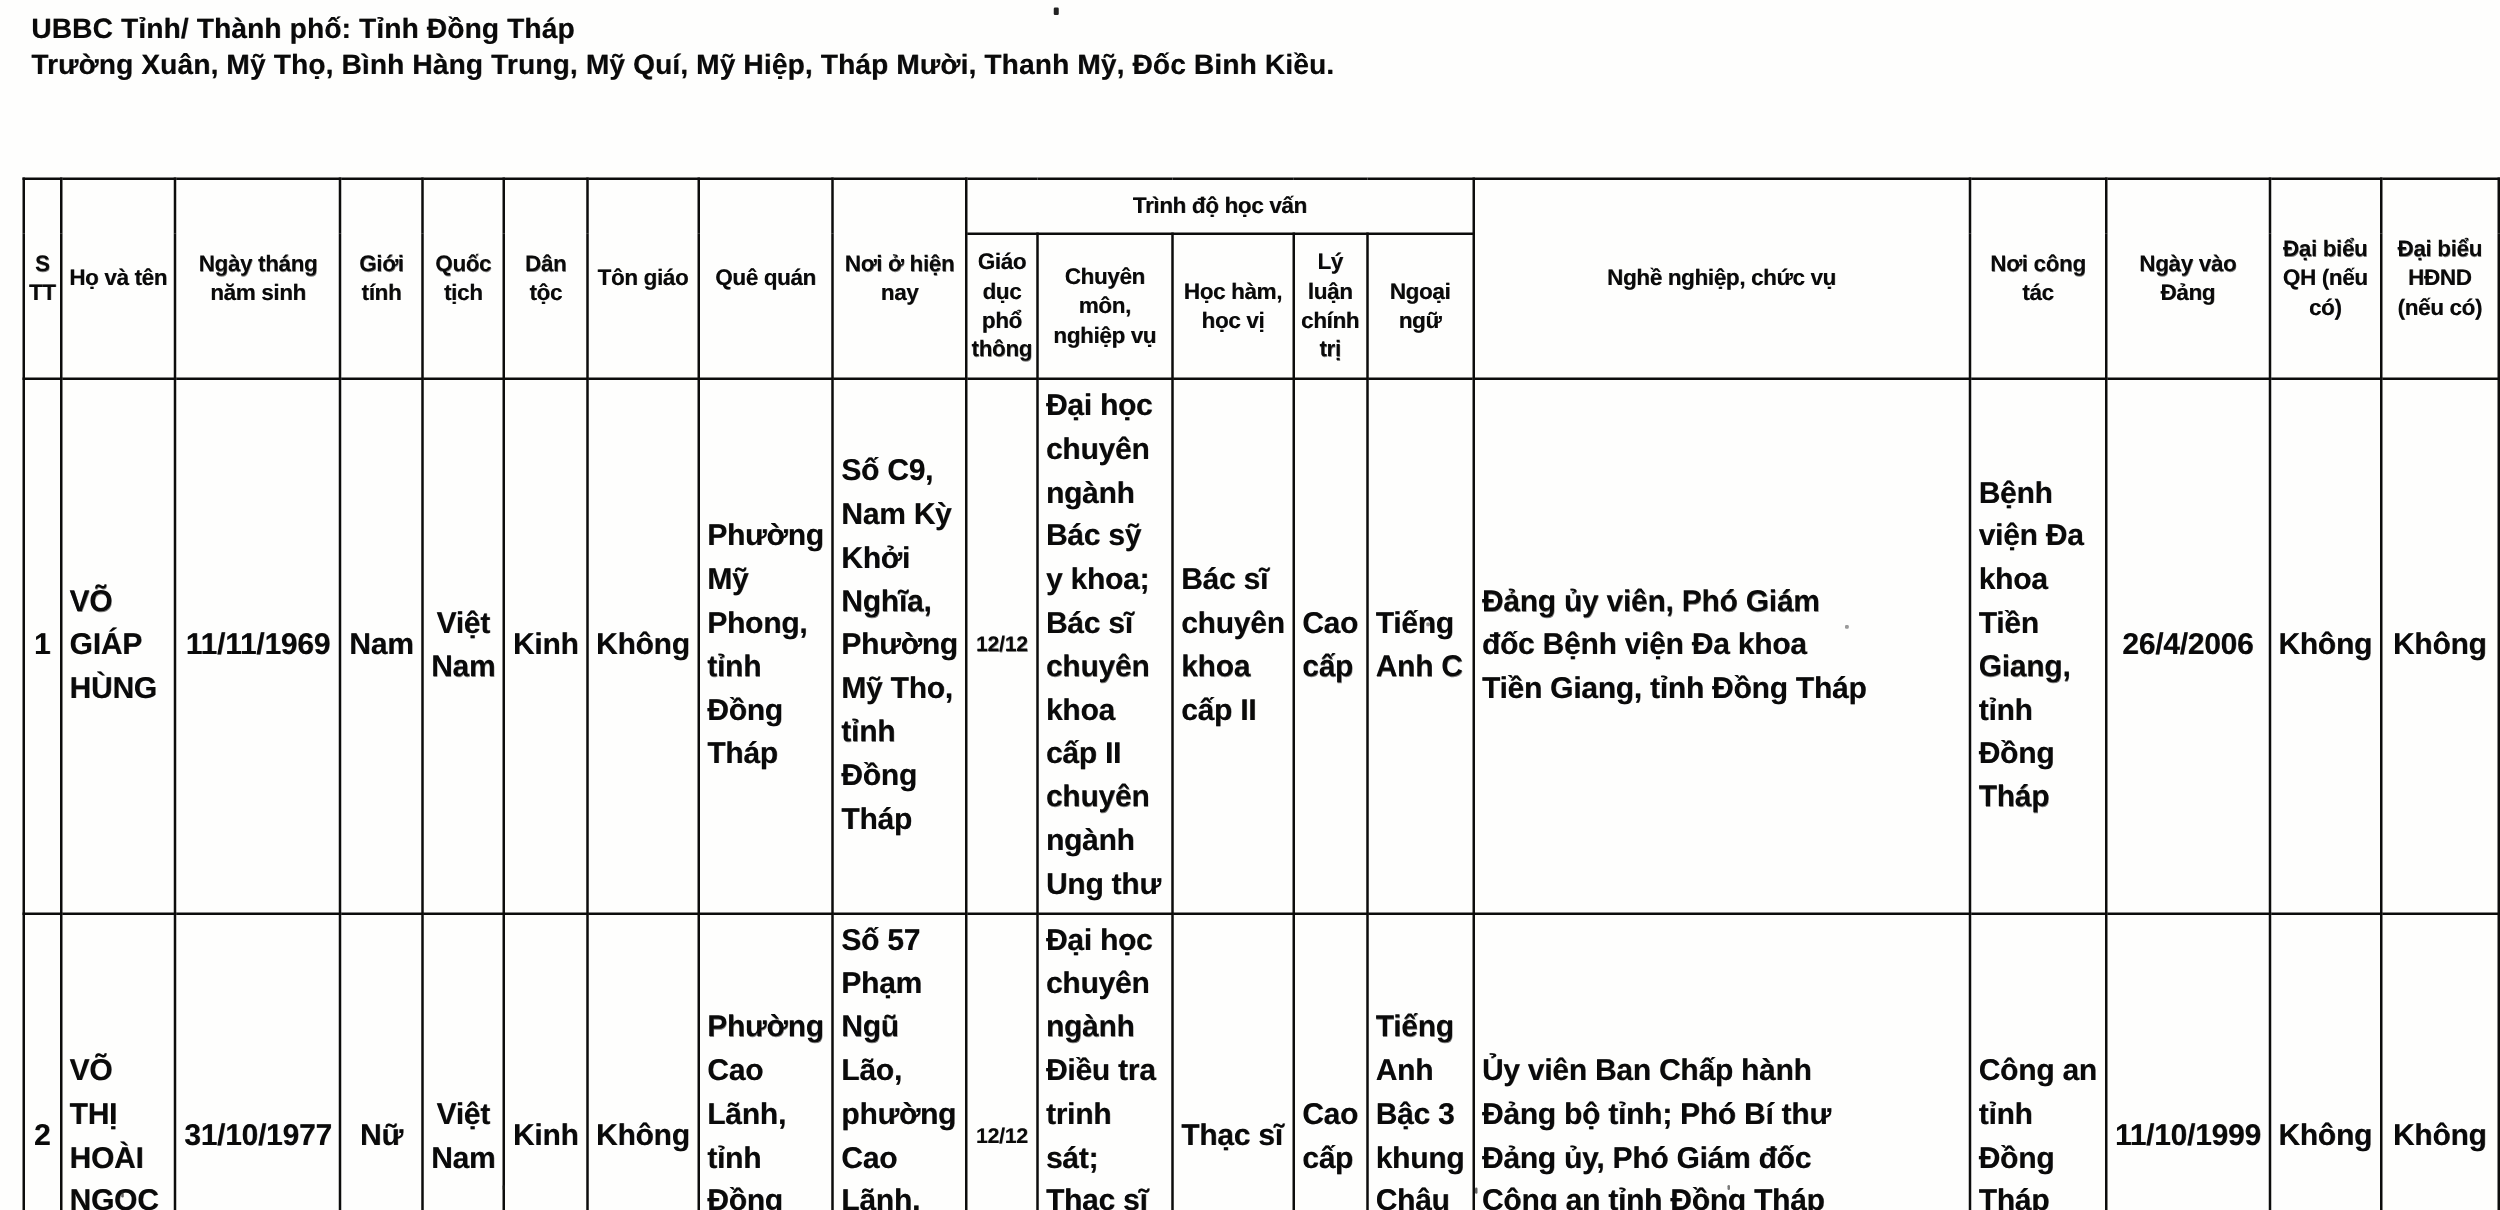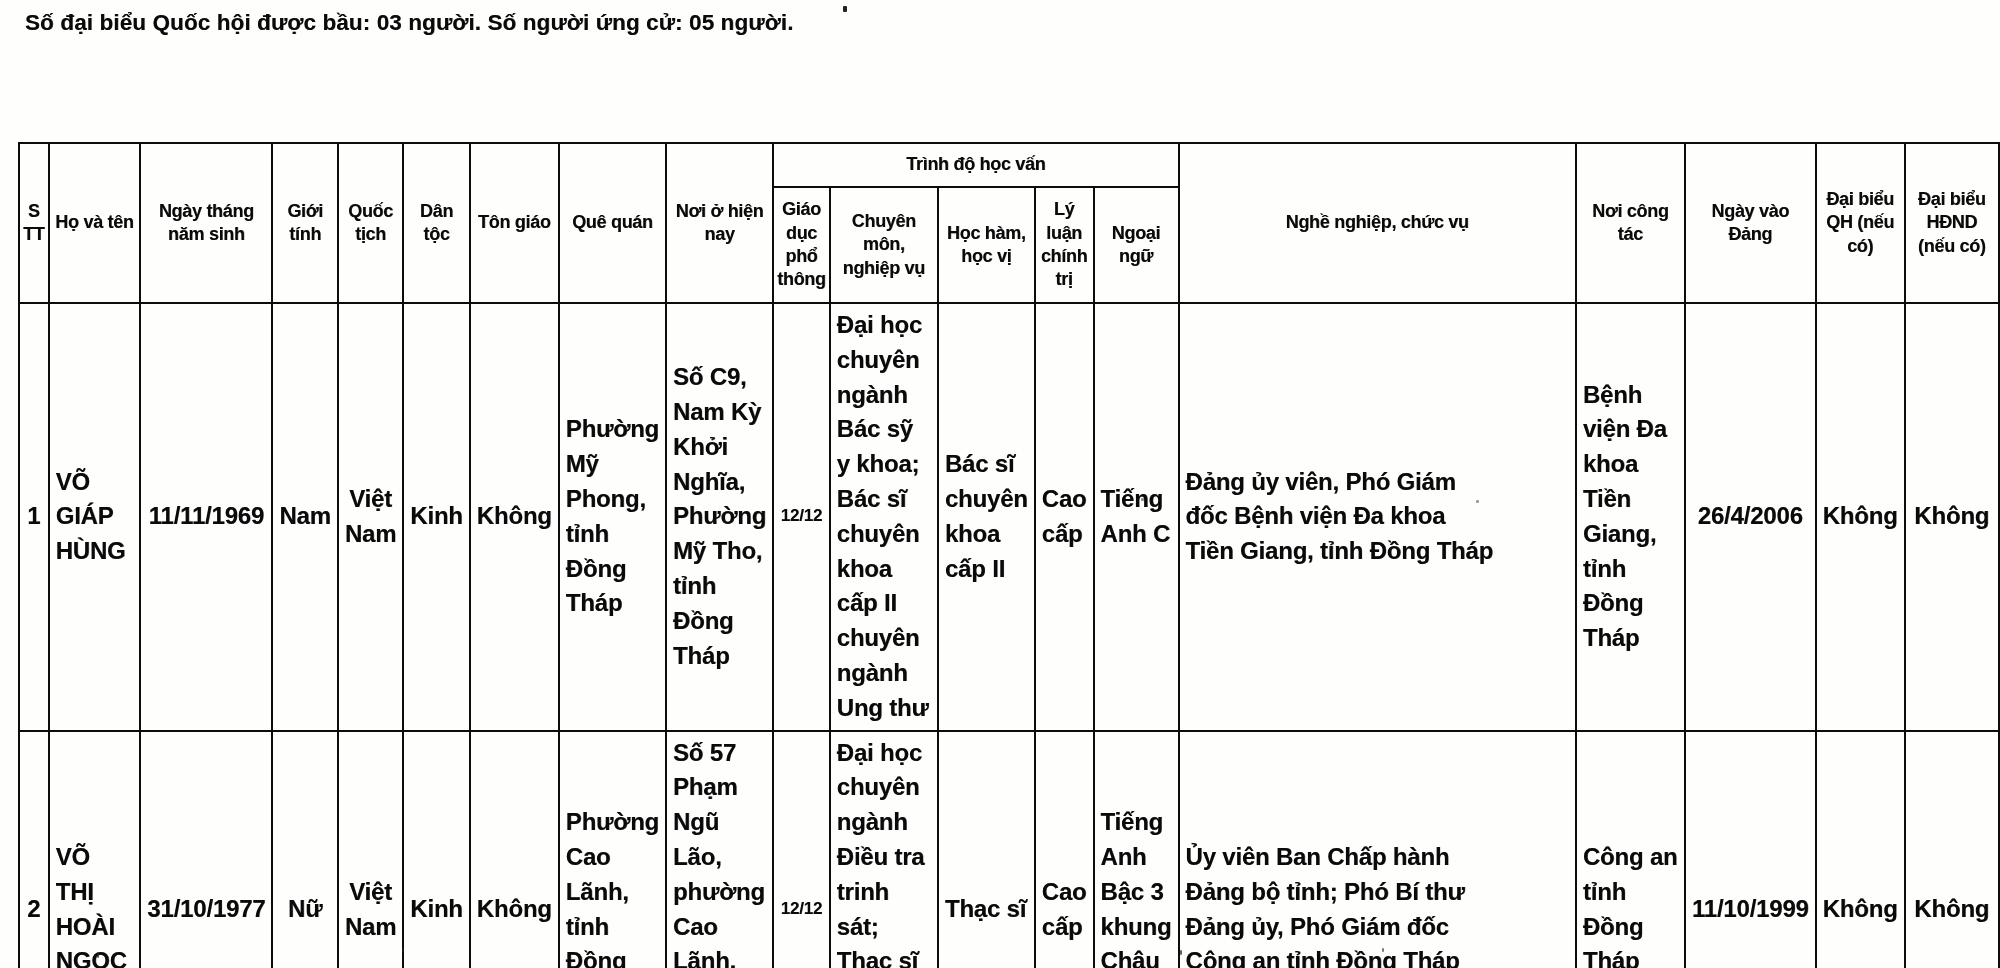--- a/index.html
+++ b/index.html
@@ -68,21 +68,22 @@
 
   
   .dot { position: absolute; background: #222; border-radius: 1px; }
 </style>
 </head>
 <body>
 
 <div class="page">
 
   <header class="doc-header">
-    <div>Số đại biểu Quốc hội được bầu: 03 người. Số người ứng cử: 05 người.</div>
+    <div>UBBC Tỉnh/ Thành phố: Tỉnh Đồng Tháp</div>
+    <div>Trường Xuân, Mỹ Thọ, Bình Hàng Trung, Mỹ Quí, Mỹ Hiệp, Tháp Mười, Thanh Mỹ, Đốc Binh Kiều.</div>
   </header>
 
   <table class="candidates">
     <colgroup>
       <col style="width:31px">
         <col style="width:95px">
         <col style="width:108px">
         <col style="width:54px">
       <col style="width:55px">
         <col style="width:56px">

